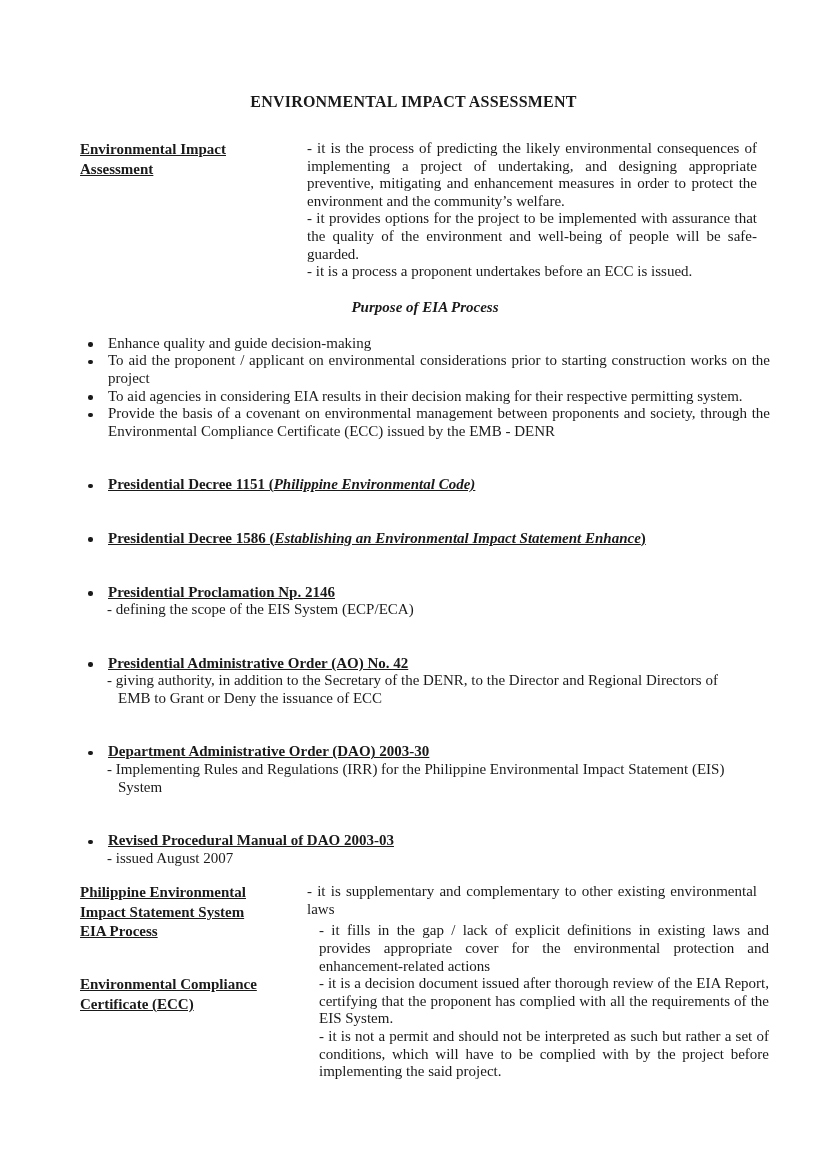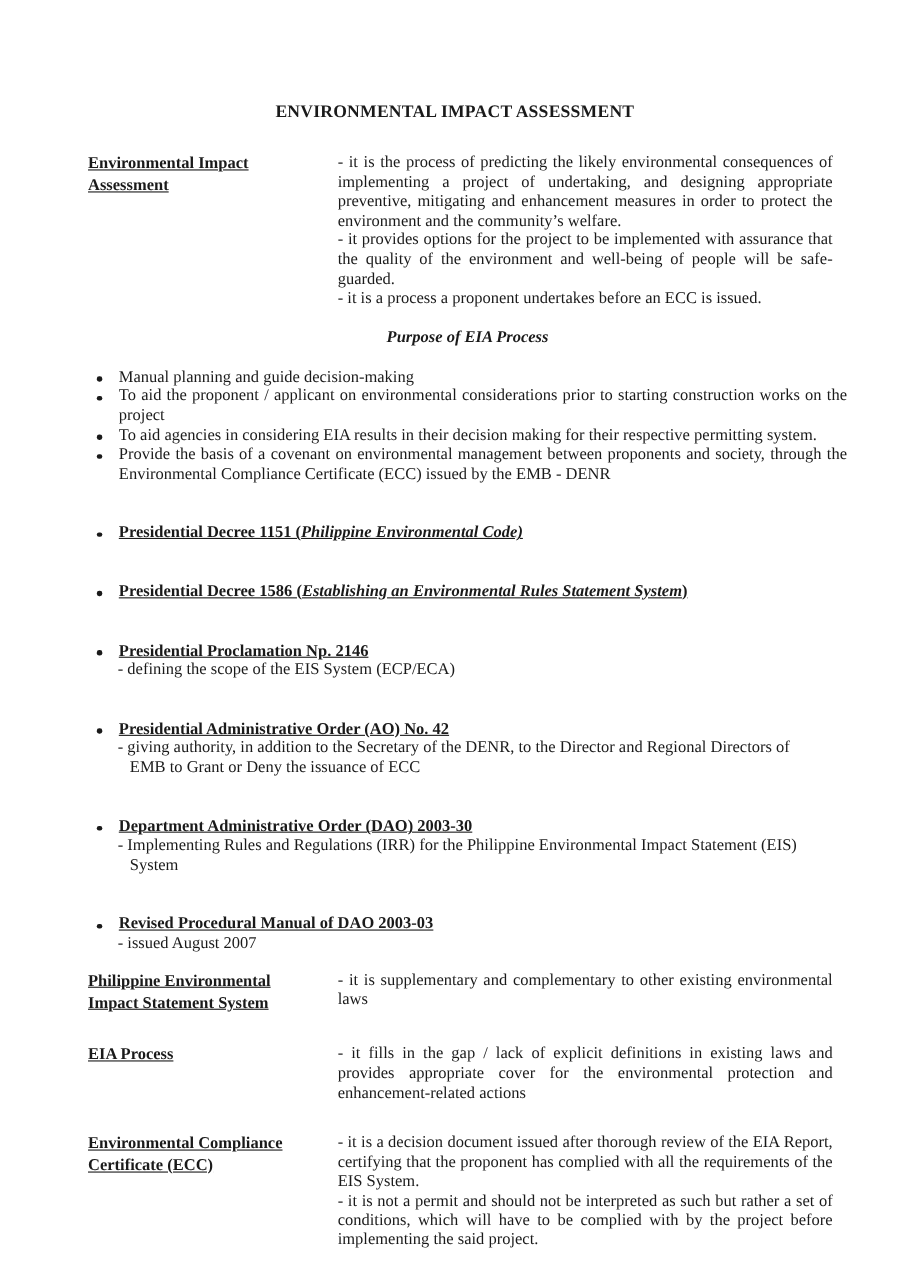--- a/index.html
+++ b/index.html
@@ -22,21 +22,21 @@
     font-size:15px; font-weight:bold; font-style:italic;
     text-align:center; line-height:18px;
   }
   .purpose-heading { margin-top:17px; }
   .legal-heading   { margin-top:40px; }
 
   
   .def-table-top { margin-top:28px; }
   .def-table-bottom { margin-top:16px; }
   .def-row { display:flex; align-items:flex-start; }
-  .def-table-bottom .def-row + .def-row { margin-top:28px; }
+  .def-table-bottom .def-row + .def-row { margin-top:0;gap:12px; }
   .def-term {
     flex:0 0 227px; width:227px; padding-right:18px;
     font-weight:bold; line-height:19.5px;
   }
   .def-term .underline { text-decoration:underline; }
   .def-body { flex:0 0 450px; width:450px; text-align:justify; }
   .def-body p { margin:0; }
 
   
   .bullet { position:relative; padding-left:28px; }
@@ -73,33 +73,33 @@
             <p>- it is the process of predicting the likely environmental consequences of implementing a project of undertaking, and designing appropriate preventive, mitigating and enhancement measures in order to protect the environment and the community’s welfare.</p>
             <p>- it provides options for the project to be implemented with assurance that the quality of the environment and well-being of people will be safe-guarded.</p>
             <p>- it is a process a proponent undertakes before an ECC is issued.</p>
           </div>
         </div>
       </div>
 
     <h2 class="section-heading purpose-heading">Purpose of EIA Process</h2>
 
     <div class="purpose-list">
-        <p class="bullet">Manual planning and guide decision-making</p>
+        <p class="bullet">Enhance quality and guide decision-making</p>
         <p class="bullet">To aid the proponent / applicant on environmental considerations prior to starting construction works on the project</p>
         <p class="bullet">To aid agencies in considering EIA results in their decision making for their respective permitting system.</p>
         <p class="bullet">Provide the basis of a covenant on environmental management between proponents and society, through the Environmental Compliance Certificate (ECC) issued by the EMB - DENR</p>
       </div>
 
 
     <div class="legal-list">
         <div class="legal-item">
           <p class="legal-title bullet"><span class="lt"><span>Presidential Decree 1151 (</span><span class="it">Philippine Environmental Code)</span></span></p>
         </div>
         <div class="legal-item">
-          <p class="legal-title bullet"><span class="lt"><span>Presidential Decree 1586 (</span><span class="it">Establishing an Environmental Rules Statement System</span><span>)</span></span></p>
+          <p class="legal-title bullet"><span class="lt"><span>Presidential Decree 1586 (</span><span class="it">Establishing an Environmental Impact Statement Enhance</span><span>)</span></span></p>
         </div>
         <div class="legal-item">
           <p class="legal-title bullet"><span class="lt"><span>Presidential Proclamation Np. 2146</span></span></p>
           <p class="legal-sub">- defining the scope of the EIS System (ECP/ECA)</p>
         </div>
         <div class="legal-item">
           <p class="legal-title bullet"><span class="lt"><span>Presidential Administrative Order (AO) No. 42</span></span></p>
           <p class="legal-sub">- giving authority, in addition to the Secretary of the DENR, to the Director and Regional Directors of EMB to Grant or Deny the issuance of ECC</p>
         </div>
         <div class="legal-item">

